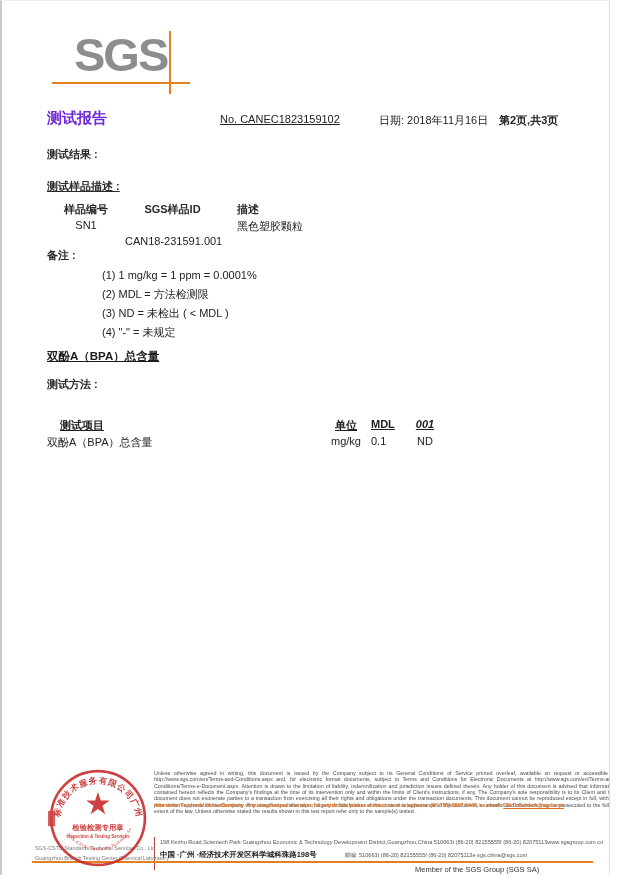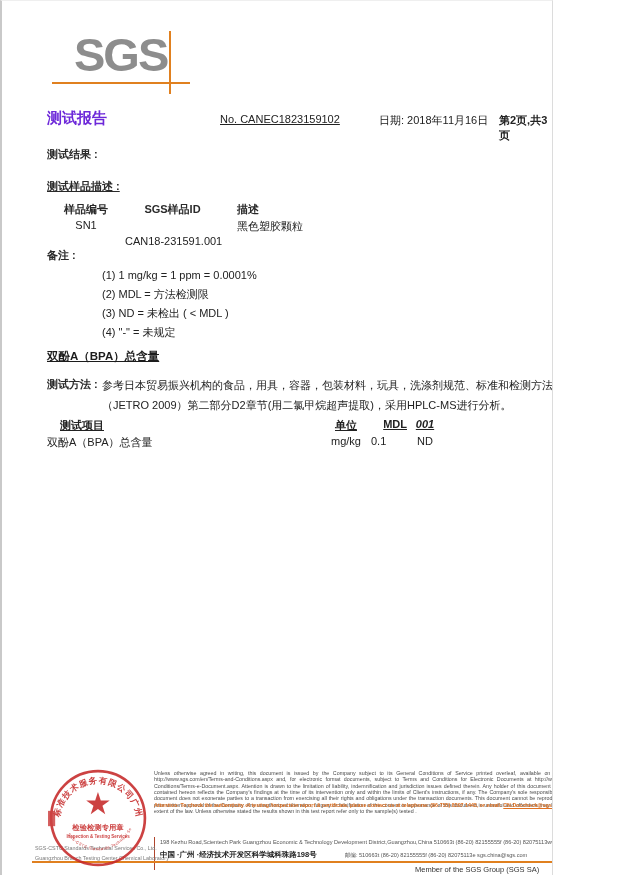--- a/index.html
+++ b/index.html
@@ -1,19 +1,19 @@
 <!DOCTYPE html>
 <html><head>
 <meta charset="utf-8">
 <style>
   * { margin:0; padding:0; box-sizing:border-box; }
   html,body { background:#ffffff; }
   body { font-family:"Liberation Sans","DejaVu Sans",sans-serif; color:#222; }
   .page {
-    position:relative; width:553px; height:875px; background:#fff; overflow:hidden;
+    position:relative; width:610px; height:875px; background:#fff; overflow:hidden;
     border-left:2px solid #c9c9c9; border-right:1px solid #dcdcdc; border-top:1px solid #efefef;
   }
   
   .logo-word {
     position:absolute; left:72px; top:26px;
     font-size:47px; font-weight:bold; color:#8d8d8d; letter-spacing:-2px;
     font-family:"Liberation Sans",sans-serif;
   }
   .logo-hline { position:absolute; left:50px; top:81px; width:138px; height:2px; background:#e0801f; }
   .logo-vline { position:absolute; left:167px; top:30px; width:2px; height:63px; background:#e0801f; }
@@ -43,21 +43,21 @@
 
   
   .bpa-heading { position:absolute; left:45px; top:348px; font-size:11.5px; font-weight:bold; text-decoration:underline; color:#1c1c1c; }
   .method-label { position:absolute; left:45px; top:376px; }
   .method-text { position:absolute; left:100px; top:374px; width:497px; font-size:11px; line-height:20px; color:#222; }
 
   
   .rt-head { font-size:11px; font-weight:bold; text-decoration:underline; color:#222; }
   .rt-h1 { position:absolute; left:58px;  top:417px; }
   .rt-h2 { position:absolute; left:324px; top:417px; width:40px; text-align:center; }
-  .rt-h3 { position:absolute; left:369px; top:417px; width:36px; text-align:right; }
+  .rt-h3 { position:absolute; left:369px; top:417px; width:36px; text-align:left; }
   .rt-h4 { position:absolute; left:405px; top:417px; width:36px; text-align:center; font-style:italic; }
   .rt-cell { font-size:11px; color:#222; }
   .rt-v1 { position:absolute; left:45px;  top:434px; }
   .rt-v2 { position:absolute; left:324px; top:434px; width:40px; text-align:center; }
   .rt-v3 { position:absolute; left:369px; top:434px; width:36px; }
   .rt-v4 { position:absolute; left:405px; top:434px; width:36px; text-align:center; }
 
   
   .legal { position:absolute; left:152px; top:769px; width:462px; font-size:5.3px; line-height:1.2; color:#4a4a4a; text-align:justify; }
   .attention { position:absolute; left:152px; top:801px; width:462px; font-size:5.3px; line-height:1.25; font-weight:bold; color:#e07020; }
@@ -101,21 +101,20 @@
   <div class="lbl notes-label">备注 :</div>
   <div class="notes-list">
     <div>(1) 1 mg/kg = 1 ppm = 0.0001%</div>
     <div>(2) MDL = 方法检测限</div>
     <div>(3) ND = 未检出 ( &lt; MDL )</div>
     <div>(4) "-" = 未规定</div>
   </div>
 
   <div class="bpa-heading">双酚A（BPA）总含量</div>
   <div class="lbl method-label">测试方法 :</div>
-  <div class="method-text">参考日本贸易振兴机构的食品，用具，容器，包装材料，玩具，洗涤剂规范、标准和检测方法（JETRO 2009）第二部分D2章节(用二氯甲烷超声提取)，采用HPLC-MS进行分析。</div>
 
   <div class="rt-head rt-h1">测试项目</div>
   <div class="rt-head rt-h2">单位</div>
   <div class="rt-head rt-h3">MDL</div>
   <div class="rt-head rt-h4">001</div>
   <div class="rt-cell rt-v1">双酚A（BPA）总含量</div>
   <div class="rt-cell rt-v2">mg/kg</div>
   <div class="rt-cell rt-v3">0.1</div>
   <div class="rt-cell rt-v4">ND</div>
 

